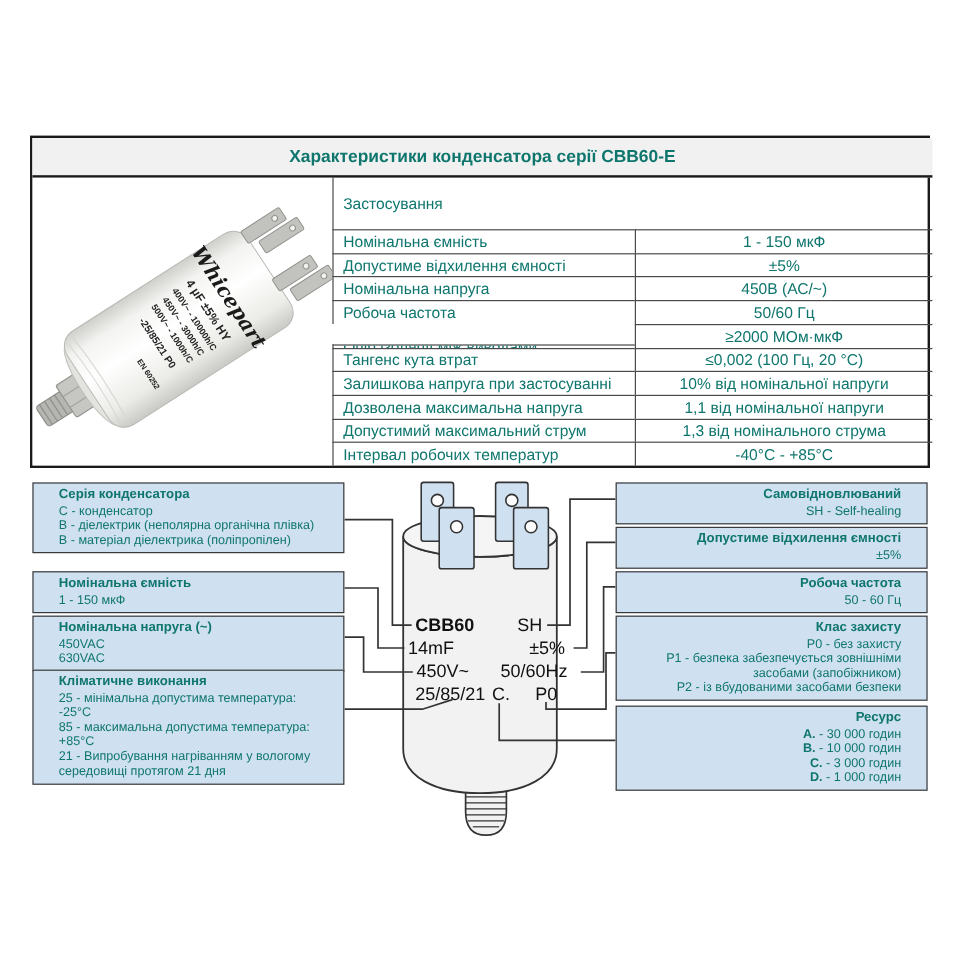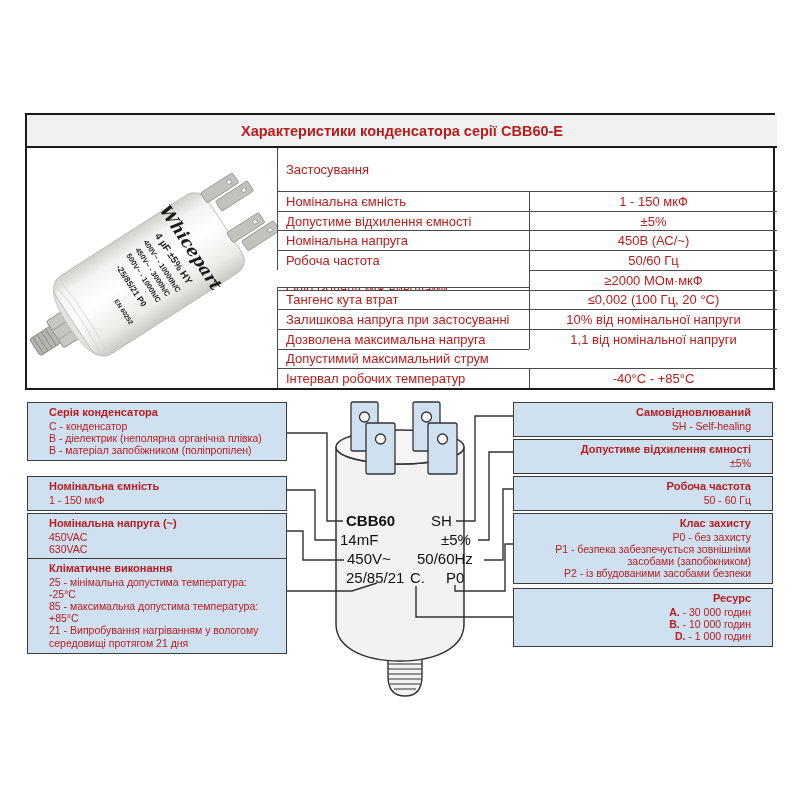--- a/index.html
+++ b/index.html
@@ -1,17 +1,17 @@
 <!DOCTYPE html>
 <html><head>
 <meta charset="utf-8">
 <style>
   html,body{margin:0;padding:0;background:#fff;}
   .page{position:relative;width:788px;height:800px;background:#fff;overflow:hidden;
-        font-family:"Liberation Sans","DejaVu Sans",sans-serif;color:#b91c1c;}
+        font-family:"Liberation Sans","DejaVu Sans",sans-serif;color:#0f766e;}
   *{box-sizing:border-box;}
 
   
   .spec-table{position:absolute;left:25px;top:113px;width:750px;height:277px;
     display:grid;grid-template-columns:250px 252px 248px;grid-template-rows:33px repeat(11,1fr);
     border:2px solid #1a1a1a;background:#fff;font-size:13px;}
   .spec-title{grid-column:1/4;grid-row:1;background:#f1f1f1;border-bottom:2px solid #1a1a1a;
     display:flex;align-items:center;justify-content:center;font-weight:bold;font-size:14.5px;}
   .photo-cell{grid-column:1;grid-row:2/13;overflow:hidden;}
   .cell{display:flex;align-items:center;border-top:1px solid #4a4a4a;overflow:hidden;}
@@ -107,20 +107,21 @@
       <div class="cell val" style="grid-row: 6;">50/60 Гц</div>
       <div class="cell name" style="grid-row: 7; margin-top: 17px;">Опір ізоляції між виводами</div>
       <div class="cell val" style="grid-row: 7;">≥2000 МОм·мкФ</div>
       <div class="cell name" style="grid-row: 8;">Тангенс кута втрат</div>
       <div class="cell val" style="grid-row: 8;">≤0,002 (100 Гц, 20 °С)</div>
       <div class="cell name" style="grid-row: 9;">Залишкова напруга при застосуванні</div>
       <div class="cell val" style="grid-row: 9;">10% від номінальної напруги</div>
       <div class="cell name" style="grid-row: 10;">Дозволена максимальна напруга</div>
       <div class="cell val" style="grid-row: 10;">1,1 від номінальної напруги</div>
       <div class="cell name" style="grid-row: 11;">Допустимий максимальний струм</div>
+      <div class="cell val" style="grid-row: 11;">1,3 від номінального струма</div>
       <div class="cell name" style="grid-row: 12;">Інтервал робочих температур</div>
       <div class="cell val" style="grid-row: 12;">-40°С - +85°С</div>
     </div>
 
   <svg class="diagram-svg" viewBox="0 0 800 800">
 
     <g>
       <path d="M388,652 L388,676 Q388,696 405,696 Q422,696 422,676 L422,652 Z" fill="#f2f2f2" stroke="#333" stroke-width="1.4"></path>
       <line x1="388" y1="664" x2="422" y2="664" stroke="#333" stroke-width="1"></line>
       <line x1="388" y1="669" x2="422" y2="669" stroke="#333" stroke-width="1"></line>
@@ -168,21 +169,21 @@
       <text x="410" y="583">C.</text>
       <text x="446" y="583">P0</text>
     </g>
   </svg>
 
   <div class="callout left" style="top:402px">
     <div class="t">Серія конденсатора</div>
     <div>
         <div class="ln">С - конденсатор</div>
         <div class="ln">В - діелектрик (неполярна органічна плівка)</div>
-        <div class="ln">В - матеріал запобіжником (поліпропілен)</div>
+        <div class="ln">В - матеріал діелектрика (поліпропілен)</div>
       </div>
   </div>
   <div class="callout left" style="top:476px">
     <div class="t">Номінальна ємність</div>
     <div>
         <div class="ln">1 - 150 мкФ</div>
       </div>
   </div>
   <div class="callout left" style="top:513px">
     <div class="t">Номінальна напруга (~)</div>
@@ -224,17 +225,18 @@
         <div class="ln">Р0 - без захисту</div>
         <div class="ln">Р1 - безпека забезпечується зовнішніми засобами (запобіжником)</div>
         <div class="ln">Р2 - із вбудованими засобами безпеки</div>
       </div>
   </div>
   <div class="callout right" style="top:588px">
     <div class="t">Ресурс</div>
     <div>
         <div class="ln"><b>A.</b> - 30 000 годин</div>
         <div class="ln"><b>B.</b> - 10 000 годин</div>
+        <div class="ln"><b>C.</b> - 3 000 годин</div>
         <div class="ln"><b>D.</b> - 1 000 годин</div>
       </div>
   </div>
 
 </div>
 
 </body></html>

